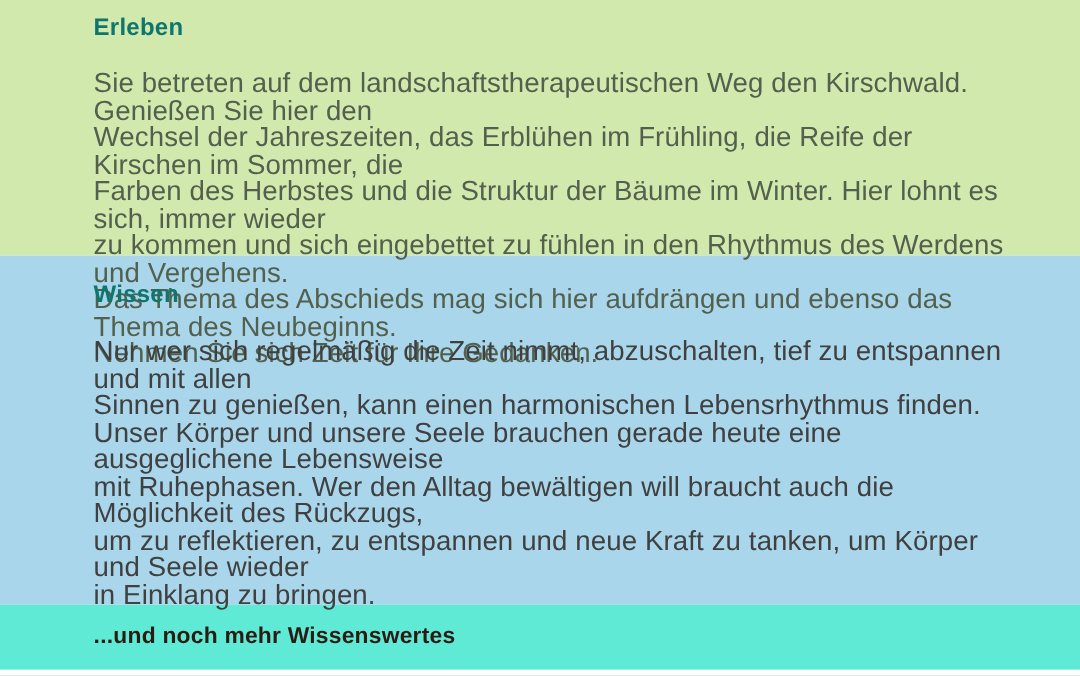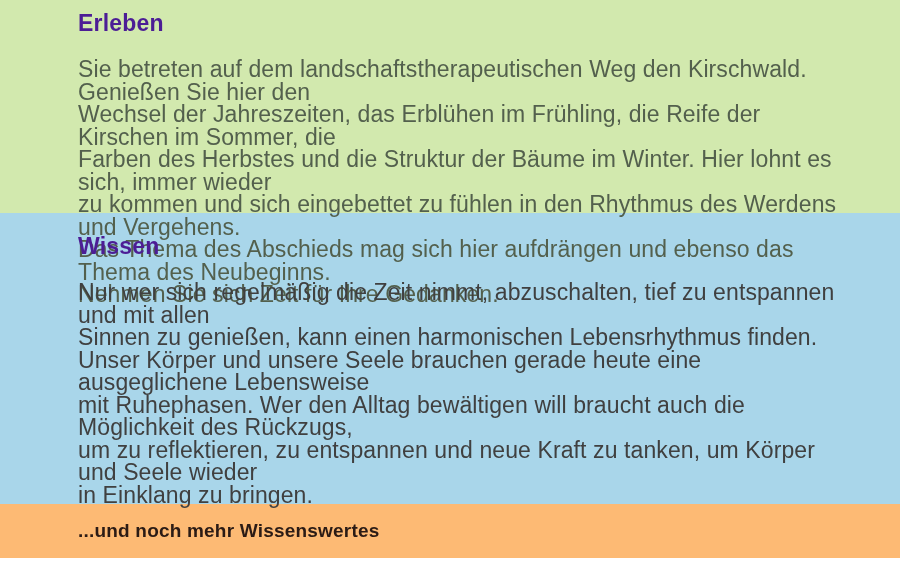--- a/index.html
+++ b/index.html
@@ -22,23 +22,23 @@
   }
   .section-erleben {
     height: 213px;
     padding-top: 11px;
   }
   .section-wissen {
     height: 291px;
     padding-top: 21px;
   }
   .section-heading {
-    font-size: 23px;
+    font-size: 20px;
     font-weight: bold;
-    color: #4c1d95;
+    color: #0f766e;
     letter-spacing: 0.2px;
     line-height: 24px;
     margin: 0;
   }
   .body-text {
     margin-top: 23px;
     font-size: 23px;
     line-height: 22.5px;
     letter-spacing: 0.1px;
     white-space: pre-line;
@@ -94,19 +94,19 @@
 <div class="section section-wissen" style="background-color: rgb(169, 214, 234);">
   <h2 class="section-heading">Wissen</h2>
   <div class="body-text">Nur wer sich regelmäßig die Zeit nimmt, abzuschalten, tief zu entspannen und mit allen
 Sinnen zu genießen, kann einen harmonischen Lebensrhythmus finden.
 Unser Körper und unsere Seele brauchen gerade heute eine ausgeglichene Lebensweise
 mit Ruhephasen. Wer den Alltag bewältigen will braucht auch die Möglichkeit des Rückzugs,
 um zu reflektieren, zu entspannen und neue Kraft zu tanken, um Körper und Seele wieder
 in Einklang zu bringen.</div>
 </div>
 
-<div class="banner" style="background-color: #fdba74;">
+<div class="banner" style="background-color: #5eead4;">
   <span class="banner-label">...und noch mehr Wissenswertes</span>
 </div>
 
 <div class="quote-block">
   <h2 class="quote-heading">"Alles hat seine Zeit"</h2>
 </div>
 
 </body></html>

